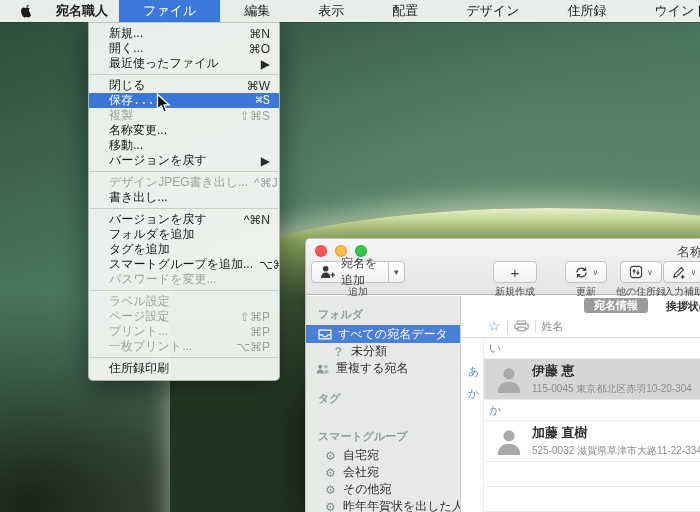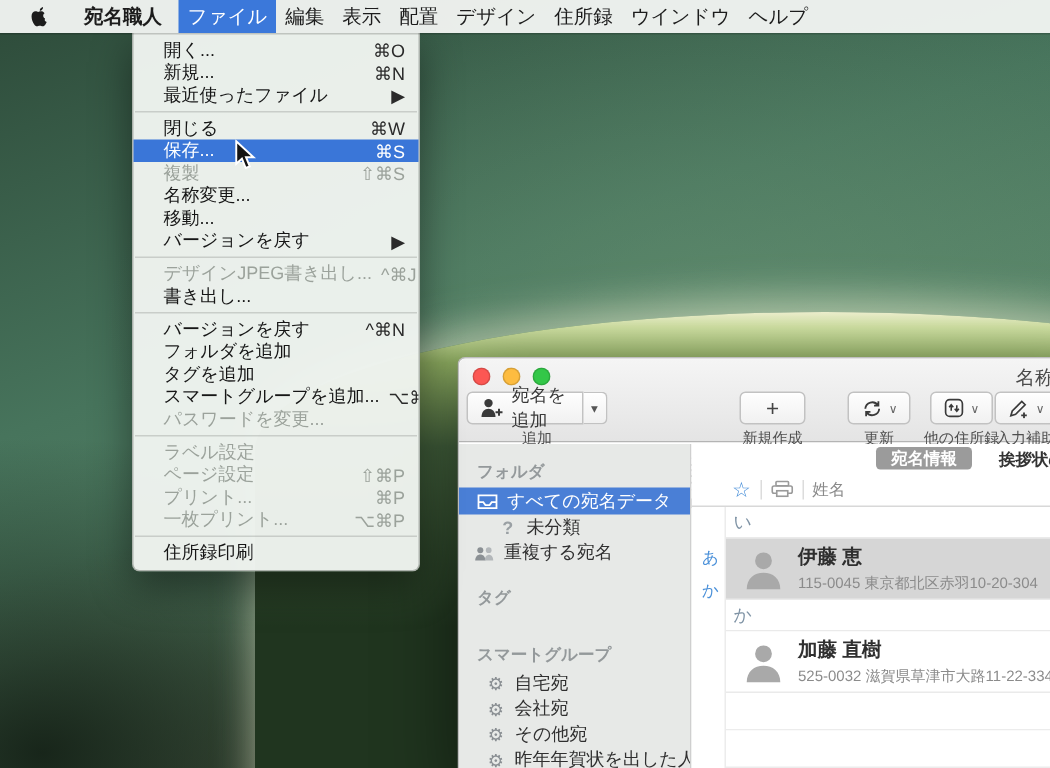--- a/index.html
+++ b/index.html
@@ -20,35 +20,35 @@
   .leaf-arc { position:absolute; left:170px; top:208px; width:760px; height:420px;
     border-radius:50% 50% 0 0 / 22% 22% 0 0;
     background:linear-gradient(180deg,#eef0cf 0,#cfe0a2 10px,#8aa85e 34px,#42603c 90px,#20351f 210px);
     box-shadow:0 -8px 26px rgba(250,252,220,.55);
   }
   
   .menubar { position:absolute; left:0; top:0; width:700px; height:22px;
     background:rgba(243,246,243,.95); display:flex; align-items:center;
     font-size:13px; color:#1c1c1c; z-index:40; box-shadow:0 1px 0 rgba(0,0,0,.18);
   }
-  .mb-item { padding:0 6px; height:22px; display:flex; align-items:center; white-space:nowrap; }
+  .mb-item { padding:0 24px; height:22px; display:flex; align-items:center; white-space:nowrap; }
   .mb-apple { padding:0 12px 0 19px; }
   .mb-app { font-weight:bold; padding:0 11px; }
   .mb-item.active { background:#3b78da; color:#fff; }
   
   .dropdown { position:absolute; left:88px; top:22px; width:192px; z-index:39;
     background:rgba(240,244,240,.97); border:1px solid rgba(60,70,60,.35); border-top:none;
     border-radius:0 0 5px 5px; padding:4px 0; box-shadow:0 10px 28px rgba(0,0,0,.45);
     font-size:12px; color:#161616;
   }
   .mi { height:15px; display:flex; align-items:center; padding:0 9px 0 20px; overflow:hidden; }
   .mi .lbl { white-space:nowrap; }
   .mi .sc { margin-left:auto; white-space:nowrap; color:#2a2a2a; padding-left:6px; }
   .mi.dis, .mi.dis .sc { color:#9ba29b; }
-  .mi.sel { background:#3a76d8; color:#fff; }
+  .mi.sel { background:#3a76d8; color:#fff;font-family:Liberation Mono, monospace; }
   .mi.sel .sc { color:#fff; }
   .msep { height:1px; background:rgba(0,0,0,.14); margin:3px 1px; }
   
   .cursor { position:absolute; left:156px; top:93px; z-index:60; }
   
   .window { position:absolute; left:305px; top:238px; width:432px; height:280px;
     border-radius:5px 5px 0 0; box-shadow:0 18px 50px rgba(0,0,0,.5);
     background:#fff; z-index:20; overflow:hidden; border:1px solid rgba(0,0,0,.25);
   }
   .chrome { position:relative; height:56px;
@@ -124,26 +124,26 @@
   <div class="mb-item">表示</div>
   <div class="mb-item">配置</div>
   <div class="mb-item">デザイン</div>
   <div class="mb-item">住所録</div>
   <div class="mb-item">ウインドウ</div>
   <div class="mb-item">ヘルプ</div>
 </div>
 
 <div class="dropdown">
   <div class="mi">
+      <span class="lbl">新規...</span>
+      <span class="sc">⌘N</span>
+    </div>
+  <div class="mi">
       <span class="lbl">開く...</span>
       <span class="sc">⌘O</span>
-    </div>
-  <div class="mi">
-      <span class="lbl">新規...</span>
-      <span class="sc">⌘N</span>
     </div>
   <div class="mi">
       <span class="lbl">最近使ったファイル</span>
       <span class="sc">▶</span>
     </div>
   <div class="msep"></div>
   <div class="mi">
       <span class="lbl">閉じる</span>
       <span class="sc">⌘W</span>
     </div>

